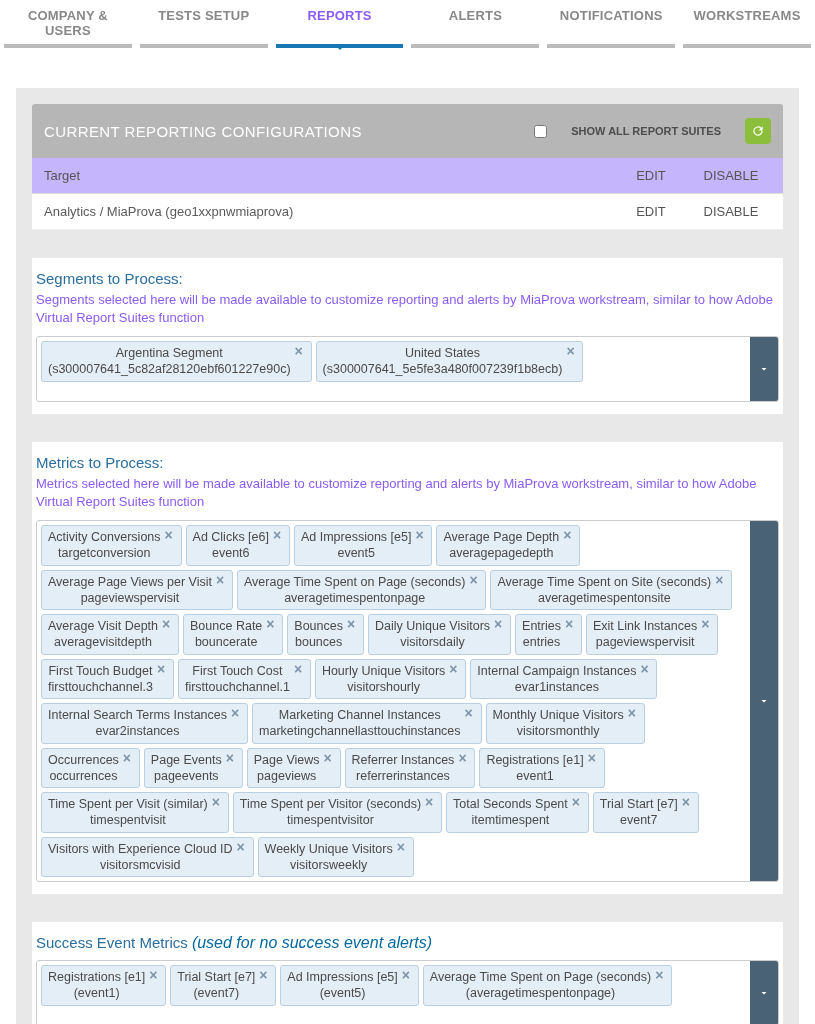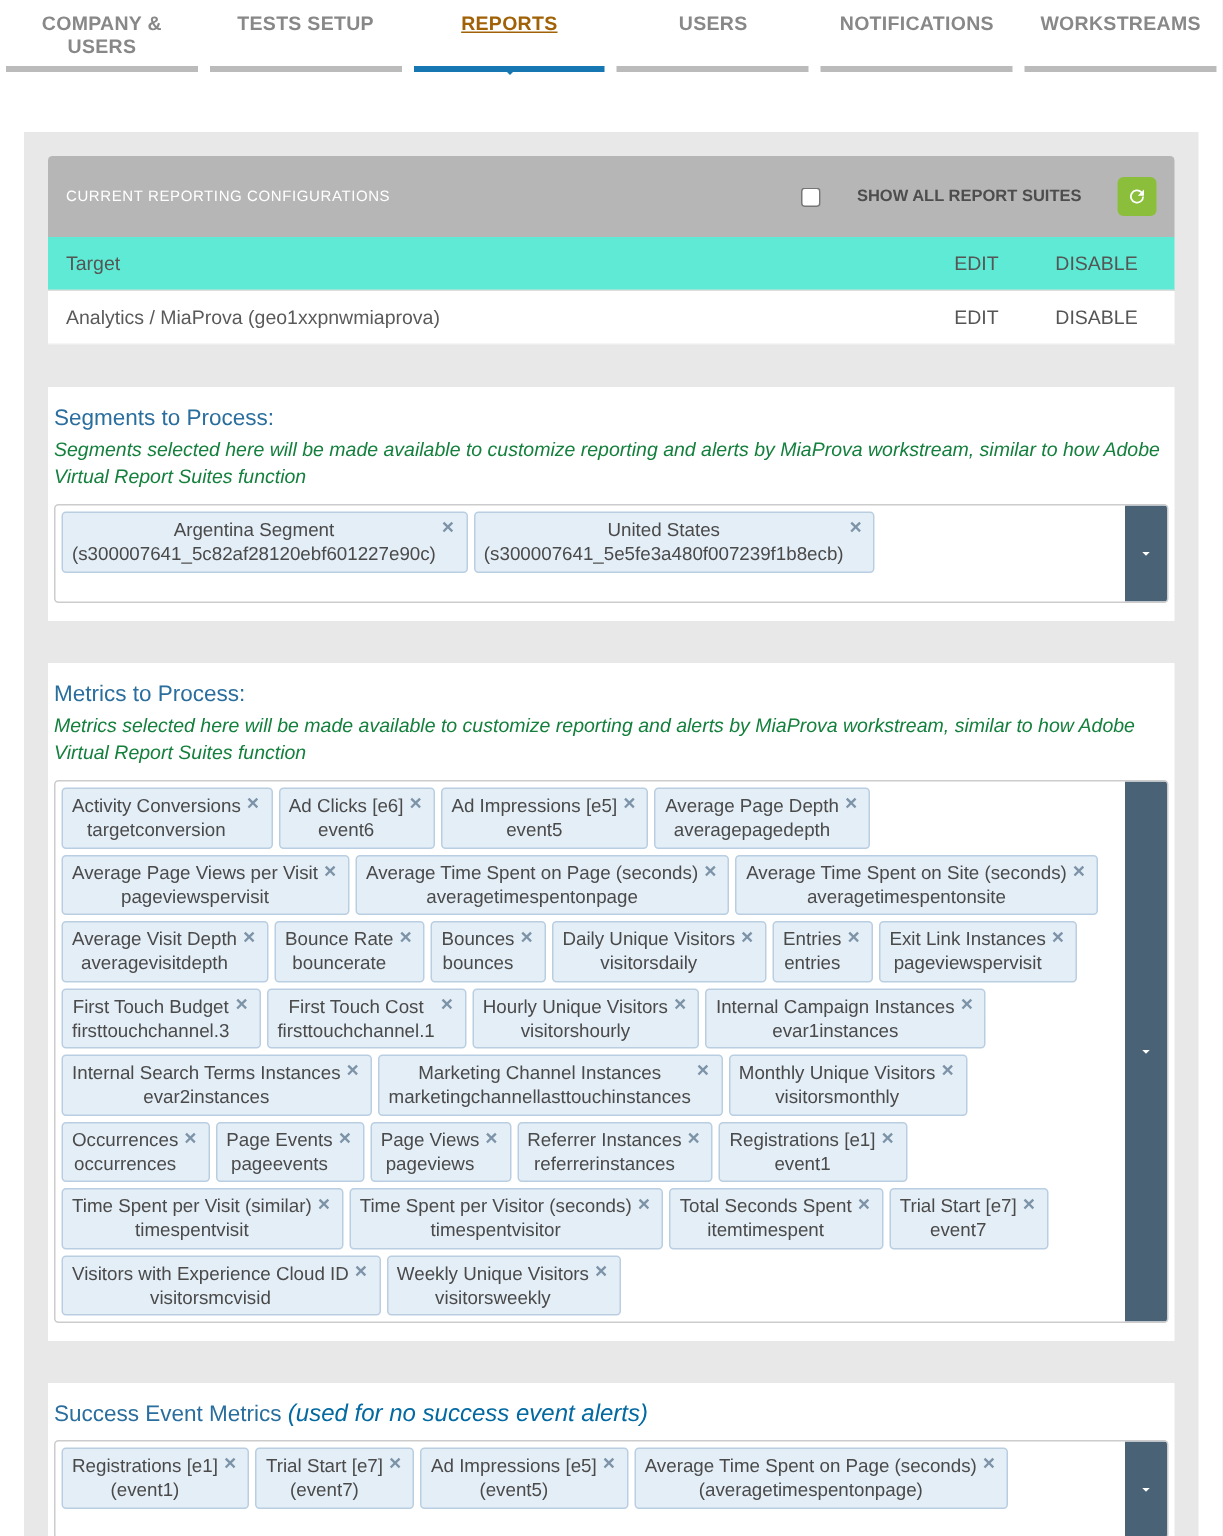--- a/index.html
+++ b/index.html
@@ -22,23 +22,22 @@
     text-align: center;
     font-weight: 700;
     color: #888;
     padding: 8px 4px 6px;
     border-bottom: 4px solid #bbb;
     position: relative;
     cursor: pointer;
     letter-spacing: 0.2px;
   }
   .tab.active {
-    color: #a16207;
+    color: #8b5cf6;
     border-bottom-color: #1677b3;
-    text-decoration: underline;
   }
   .tab.active::after {
     content: "";
     position: absolute;
     top: 100%;
     left: 50%;
     margin-left: -6px;
     border: 6px solid transparent;
     border-top-color: #1677b3;
   }
@@ -52,21 +51,21 @@
     background: #b6b6b6;
     color: #fff;
     padding: 14px 12px;
     display: flex;
     align-items: center;
     justify-content: space-between;
     border-top-left-radius: 3px;
     border-top-right-radius: 3px;
   }
   .panel-title {
-    font-size: 10px;
+    font-size: 15px;
     font-weight: 400;
     letter-spacing: 0.4px;
   }
   .panel-header-right {
     display: flex;
     align-items: center;
     gap: 24px;
     color: #4d4d4d;
     font-size: 11px;
     font-weight: 600;
@@ -78,21 +77,21 @@
     background: #8bbf3b;
     width: 26px; height: 26px;
     border-radius: 4px;
     border: none;
     display: flex; align-items: center; justify-content: center;
     cursor: pointer;
   }
   .refresh-btn svg { width: 14px; height: 14px; fill: #fff; }
   
   .table-row {
-    background: #5eead4;
+    background: #c4b5fd;
     display: flex;
     align-items: center;
     padding: 10px 12px;
     font-size: 13px;
     border-bottom: 1px solid #ddd;
   }
   .table-row.header { color: #555; font-weight: 400; }
   .table-row .col-main { flex: 1; }
   .table-row .col-act { width: 80px; text-align: center; color: #555; cursor: pointer; }
   .data-row { background: #fff; border-bottom: 1px solid #eee; }
@@ -102,22 +101,21 @@
     margin-top: 28px;
     padding: 12px 0;
   }
   .section-title {
     color: #2a6e9e;
     font-size: 15px;
     font-weight: 400;
     padding: 0 4px 4px;
   }
   .section-hint {
-    color: #15803d;
-    font-style: italic;
+    color: #8b5cf6;
     font-size: 13px;
     padding: 0 4px 6px;
     line-height: 1.35;
   }
   .section-subnote {
     color: #0369a1;
     font-style: italic;
     font-size: 16px;
     font-weight: 400;
   }
@@ -176,21 +174,21 @@
     font-weight: 700;
   }
 </style>
 </head>
 <body>
 
 <div class="tabs" id="tabs">
     <div class="tab">COMPANY &amp; USERS</div>
     <div class="tab">TESTS SETUP</div>
     <div class="tab active">REPORTS</div>
-    <div class="tab">USERS</div>
+    <div class="tab">ALERTS</div>
     <div class="tab">NOTIFICATIONS</div>
     <div class="tab">WORKSTREAMS</div>
   </div>
 
 <div class="panel-wrap">
   <div class="panel-header">
     <div class="panel-title">CURRENT REPORTING CONFIGURATIONS</div>
     <div class="panel-header-right">
       <input type="checkbox" style="">
       <span>SHOW ALL REPORT SUITES</span>

